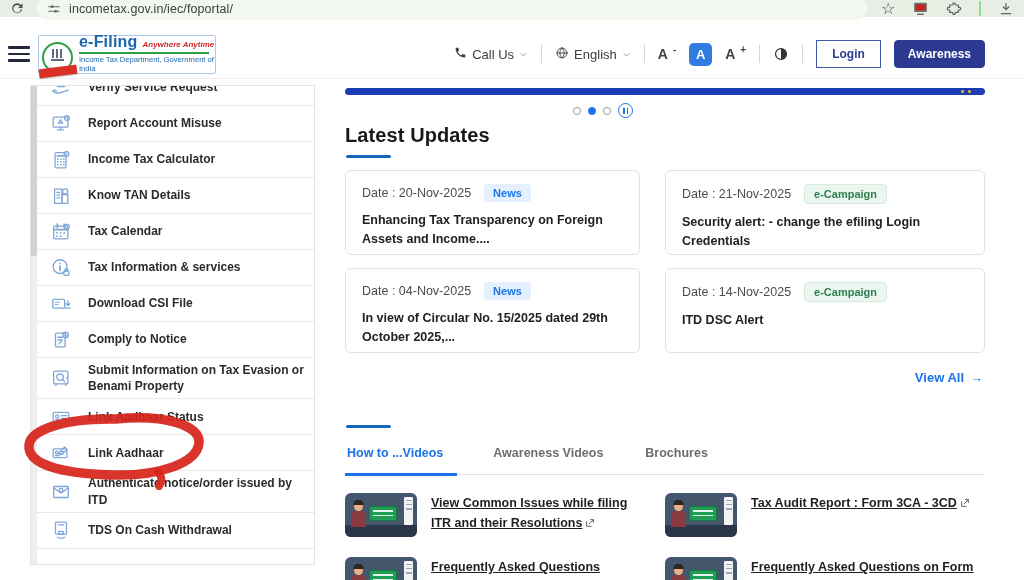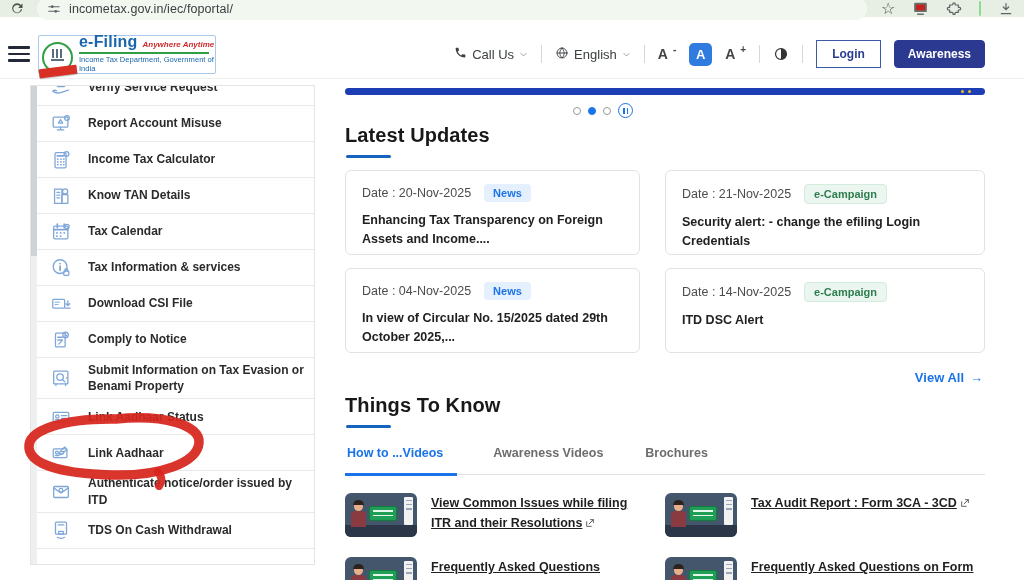--- a/index.html
+++ b/index.html
@@ -443,21 +443,20 @@
         </div>
         <div class="card-text">ITD DSC Alert</div>
       </div>
     </div>
 
     <span class="view-all">
       <span>View All</span>
       <span>→</span>
     </span>
 
-    <h2 class="section-title" style="top:316px;">Things To Know</h2>
     <span class="title-underline" style="top:347px;"></span>
 
     <div class="tabs">
       <span class="tab active">How to ...Videos</span>
       <span class="tab">Awareness Videos</span>
       <span class="tab">Brochures</span>
     </div>
 
     <div class="videos">
       <div class="video-item">

